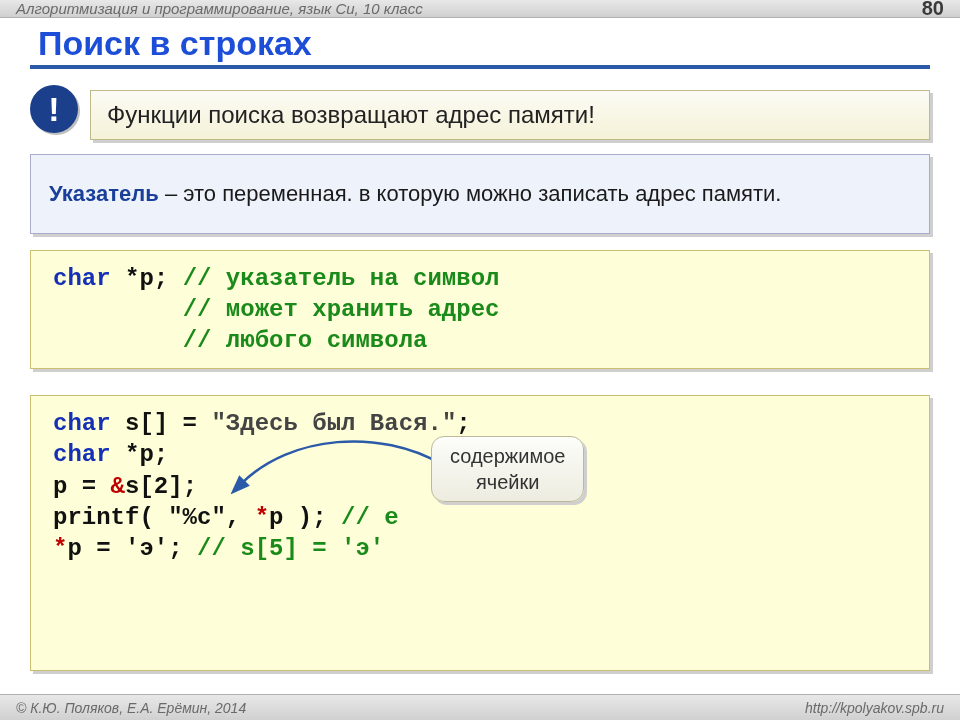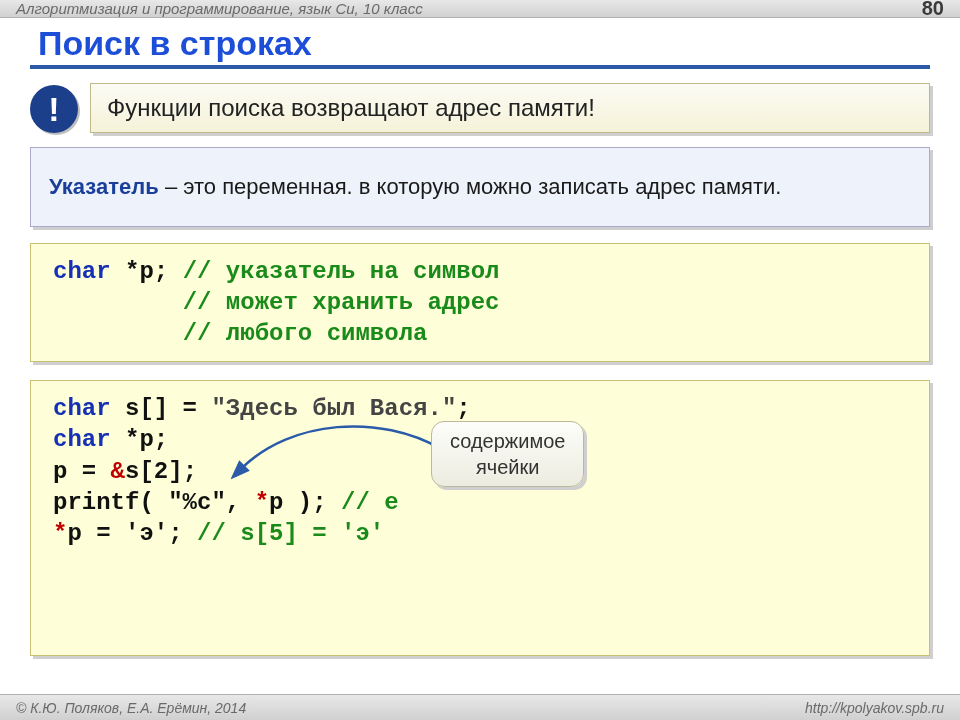--- a/index.html
+++ b/index.html
@@ -57,20 +57,21 @@
     box-shadow: 2px 2px 0 #bfbfbf;
   }
   .note-box {
     flex: 1;
     background: linear-gradient(#fbfbf4, #f5f2d8);
     border: 1px solid #bfb98c;
     box-shadow: 3px 3px 0 #cfcfcf;
     padding: 10px 16px;
     font-size: 24px;
     color: #222;
+    margin-top: 7px;
   }
   .def-box {
     background: #eef3fb;
     border: 1px solid #aac;
     box-shadow: 3px 3px 0 #cfcfcf;
     padding: 24px 18px;
     font-size: 22px;
     color: #1a1a1a;
     margin-bottom: 16px;
     line-height: 1.35;
@@ -78,21 +79,21 @@
   .def-term { color: #1a3f9a; font-weight: bold; }
   .code-box {
     background: #feffd8;
     border: 1px solid #c9c170;
     box-shadow: 3px 3px 0 #cfcfcf;
     padding: 12px 22px;
     font-family: "Courier New", monospace;
     font-weight: bold;
     font-size: 24px;
     color: #111;
-    margin-bottom: 18px;
+    margin-bottom: 26px;
     white-space: pre;
     line-height: 1.3;
     position: relative;
   }
   .kw { color: #1530b5; }
   .cm { color: #1a8a1a; }
   .op-red { color: #c00000; }
   .str { color: #444; }
   .callout {
     position: absolute;

